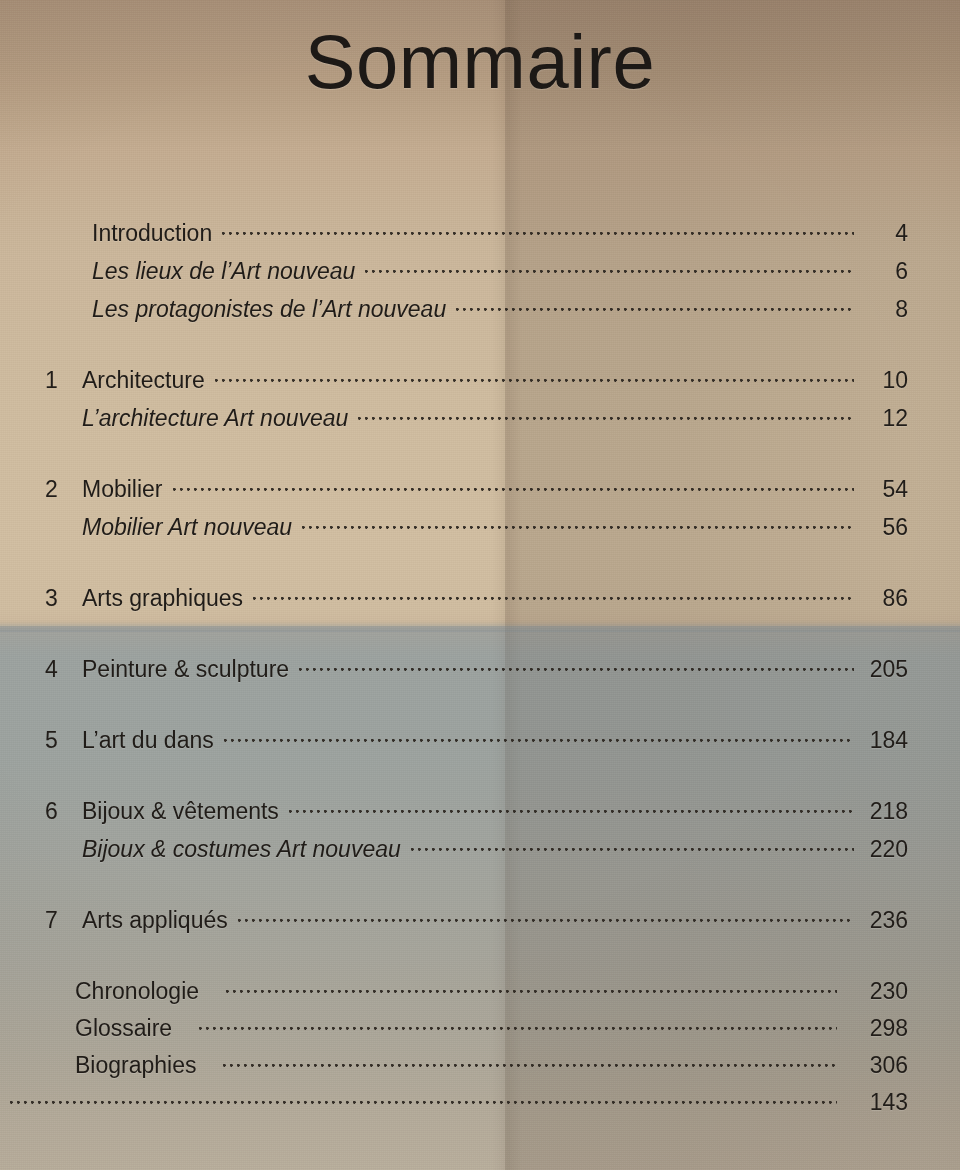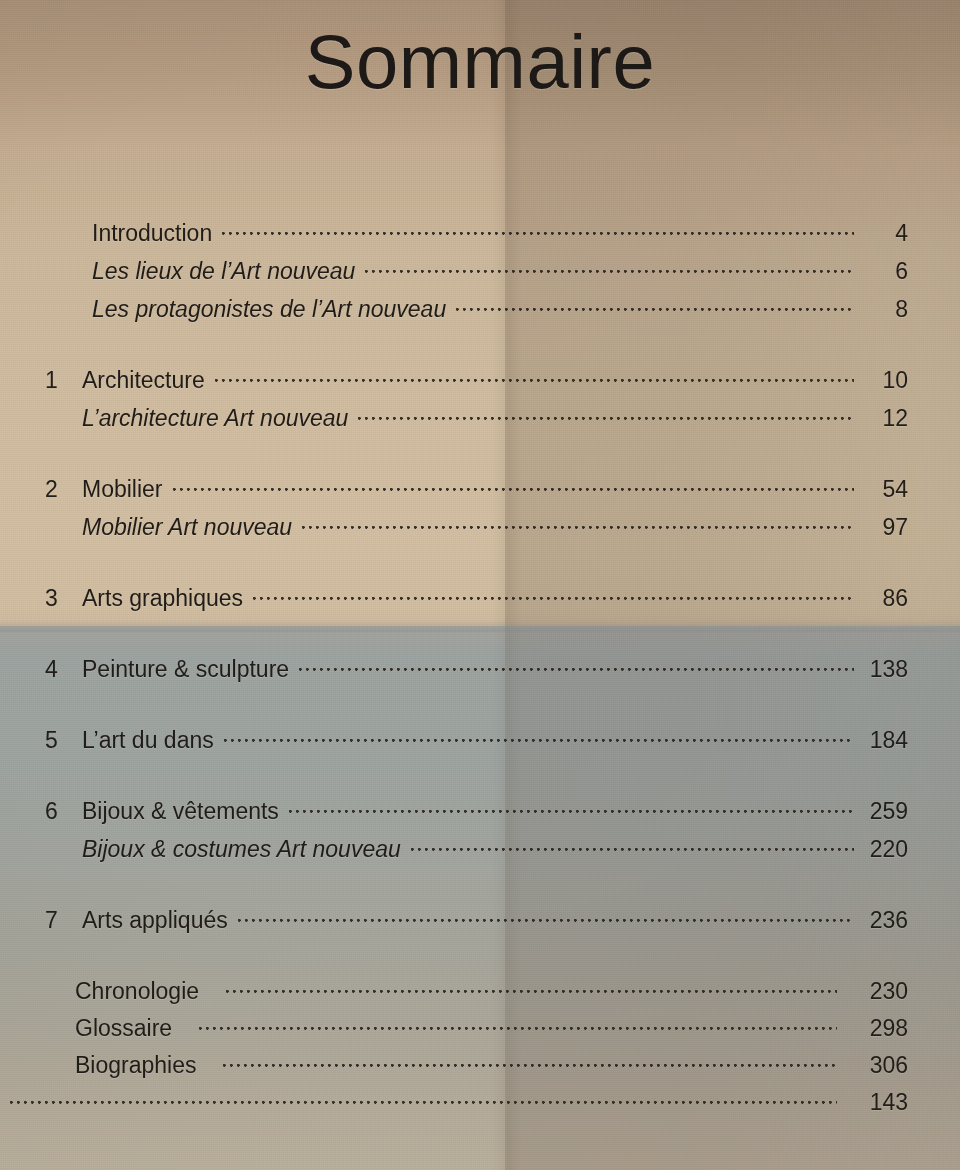--- a/index.html
+++ b/index.html
@@ -255,53 +255,53 @@
           <div class="entry chapter">
             <span class="num">2</span>
             <span class="label">Mobilier</span>
             <span class="leader"></span>
             <span class="page-no">54</span>
           </div>
           <div class="entry sub italic no-num">
             <span class="num"></span>
             <span class="label">Mobilier Art nouveau</span>
             <span class="leader"></span>
-            <span class="page-no">97</span>
+            <span class="page-no">56</span>
           </div>
         </div>
         <div class="group chapters">
           <div class="entry chapter">
             <span class="num">3</span>
             <span class="label">Arts graphiques</span>
             <span class="leader"></span>
             <span class="page-no">86</span>
           </div>
         </div>
         <div class="group chapters">
           <div class="entry chapter">
             <span class="num">4</span>
             <span class="label">Peinture &amp; sculpture</span>
             <span class="leader"></span>
-            <span class="page-no">138</span>
+            <span class="page-no">205</span>
           </div>
         </div>
         <div class="group chapters">
           <div class="entry chapter">
             <span class="num">5</span>
             <span class="label">L’art du dans</span>
             <span class="leader"></span>
             <span class="page-no">184</span>
           </div>
         </div>
         <div class="group chapters">
           <div class="entry chapter">
             <span class="num">6</span>
             <span class="label">Bijoux &amp; vêtements</span>
             <span class="leader"></span>
-            <span class="page-no">259</span>
+            <span class="page-no">218</span>
           </div>
           <div class="entry sub italic no-num">
             <span class="num"></span>
             <span class="label">Bijoux &amp; costumes Art nouveau</span>
             <span class="leader"></span>
             <span class="page-no">220</span>
           </div>
         </div>
         <div class="group chapters">
           <div class="entry chapter">

